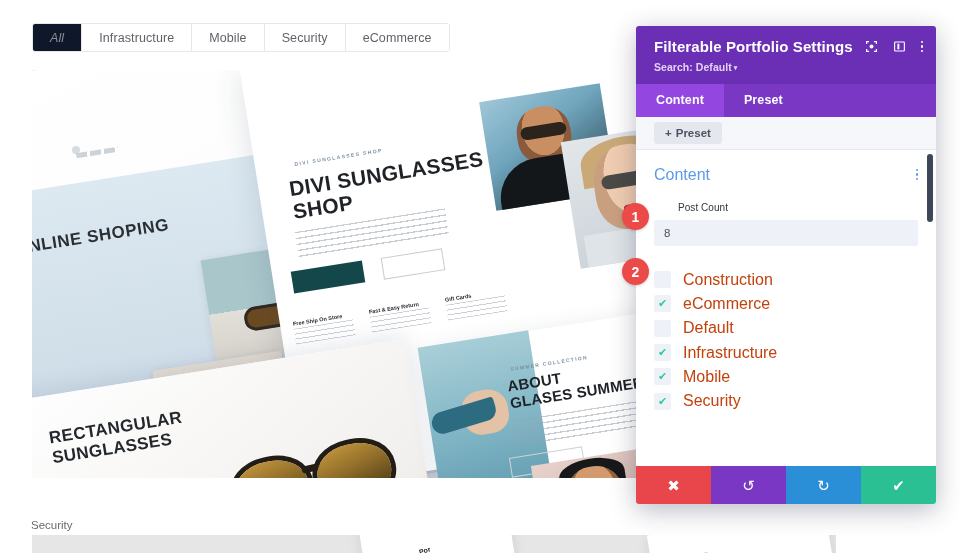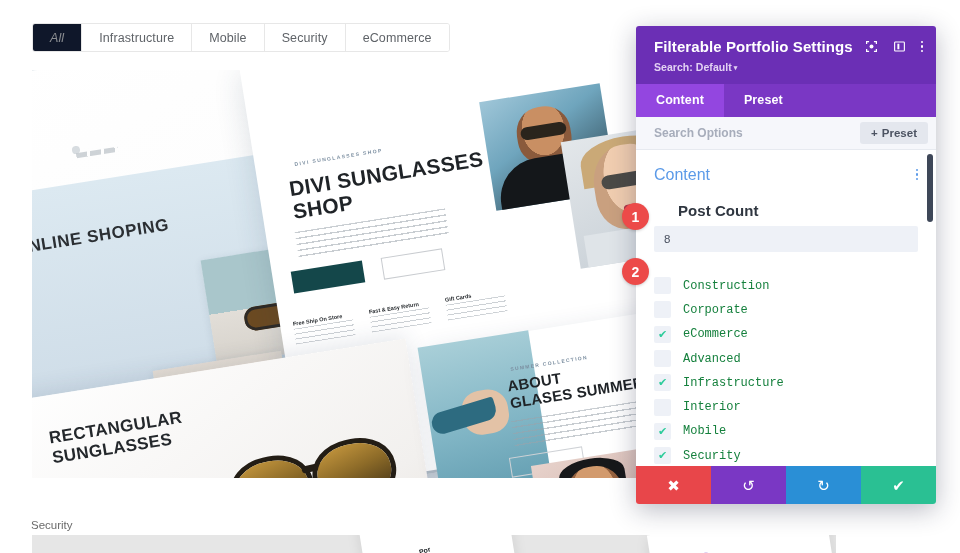--- a/index.html
+++ b/index.html
@@ -326,21 +326,21 @@
   .panel-body {
     flex: 1; overflow: hidden; position: relative; background: #fff;
     padding: 16px 18px 0 18px;
   }
   .section-head {
     display: flex; align-items: center; justify-content: space-between;
     margin-bottom: 18px;
   }
   .section-title { color: #5b9ae8; font-size: 16px; font-weight: 400; }
   .field-label {
-    font-size: 15px; font-weight: 700; color: #2f3640;
+    font-size: 10px; font-weight: 400; color: #2f3640;
     margin-bottom: 7px; letter-spacing: .05px; padding-left: 24px;
   }
   .text-input {
     width: 100%; height: 26px;
     background: #eef1f7; border: none; outline: none;
     padding: 0 10px; font-size: 11.5px; color: #4a5160;
     border-radius: 2px;
     font-family: "Liberation Sans", sans-serif;
   }
   .group-gap { height: 20px; }
@@ -349,21 +349,21 @@
     display: flex; align-items: center; gap: 12px;
     height: 24.3px;
   }
   .cbox {
     width: 17px; height: 17px; border-radius: 2px;
     background: #eef1f7; flex: 0 0 auto;
     display: flex; align-items: center; justify-content: center;
     color: #2ecc9b; font-size: 11px; line-height: 1;
   }
   .cbox.on::after { content: "✔"; }
-  .check-label { font-size: 12px; color: #15803d; font-family: Liberation Mono, monospace; }
+  .check-label { font-size: 16px; color: #c2410c; }
 
   .scroll-track {
     position: absolute; right: 3px; top: 0; bottom: 0; width: 6px;
   }
   .scroll-thumb {
     position: absolute; right: 0; top: 4px; width: 6px; height: 68px;
     background: #3e4758; border-radius: 3px;
   }
 
   .panel-footer { display: flex; height: 38px; }
@@ -518,21 +518,20 @@
         </span>
       </div>
     </div>
 
     <div class="panel-tabs">
       <div class="ptab active">Content</div>
       <div class="ptab">Preset</div>
     </div>
 
     <div class="search-row">
-      <input class="search-input" type="text" placeholder="Search Options" style="">
       <div class="filter-btn">
         <span>+</span>
         <span>Preset</span>
       </div>
     </div>
 
     <div class="panel-body">
       <div class="section-head">
         <div class="section-title">Content</div>
         <span class="hicon">
@@ -549,38 +548,30 @@
 
       <div class="group-gap"></div>
 
 
       <div class="check-list">
         <div class="check-row">
           <span class="cbox"></span>
           <span class="check-label">Construction</span>
         </div>
         <div class="check-row">
-          <span class="cbox"></span>
-          <span class="check-label">Corporate</span>
-        </div>
-        <div class="check-row">
           <span class="cbox on"></span>
           <span class="check-label">eCommerce</span>
         </div>
         <div class="check-row">
           <span class="cbox"></span>
-          <span class="check-label">Advanced</span>
+          <span class="check-label">Default</span>
         </div>
         <div class="check-row">
           <span class="cbox on"></span>
           <span class="check-label">Infrastructure</span>
-        </div>
-        <div class="check-row">
-          <span class="cbox"></span>
-          <span class="check-label">Interior</span>
         </div>
         <div class="check-row">
           <span class="cbox on"></span>
           <span class="check-label">Mobile</span>
         </div>
         <div class="check-row">
           <span class="cbox on"></span>
           <span class="check-label">Security</span>
         </div>
       </div>

